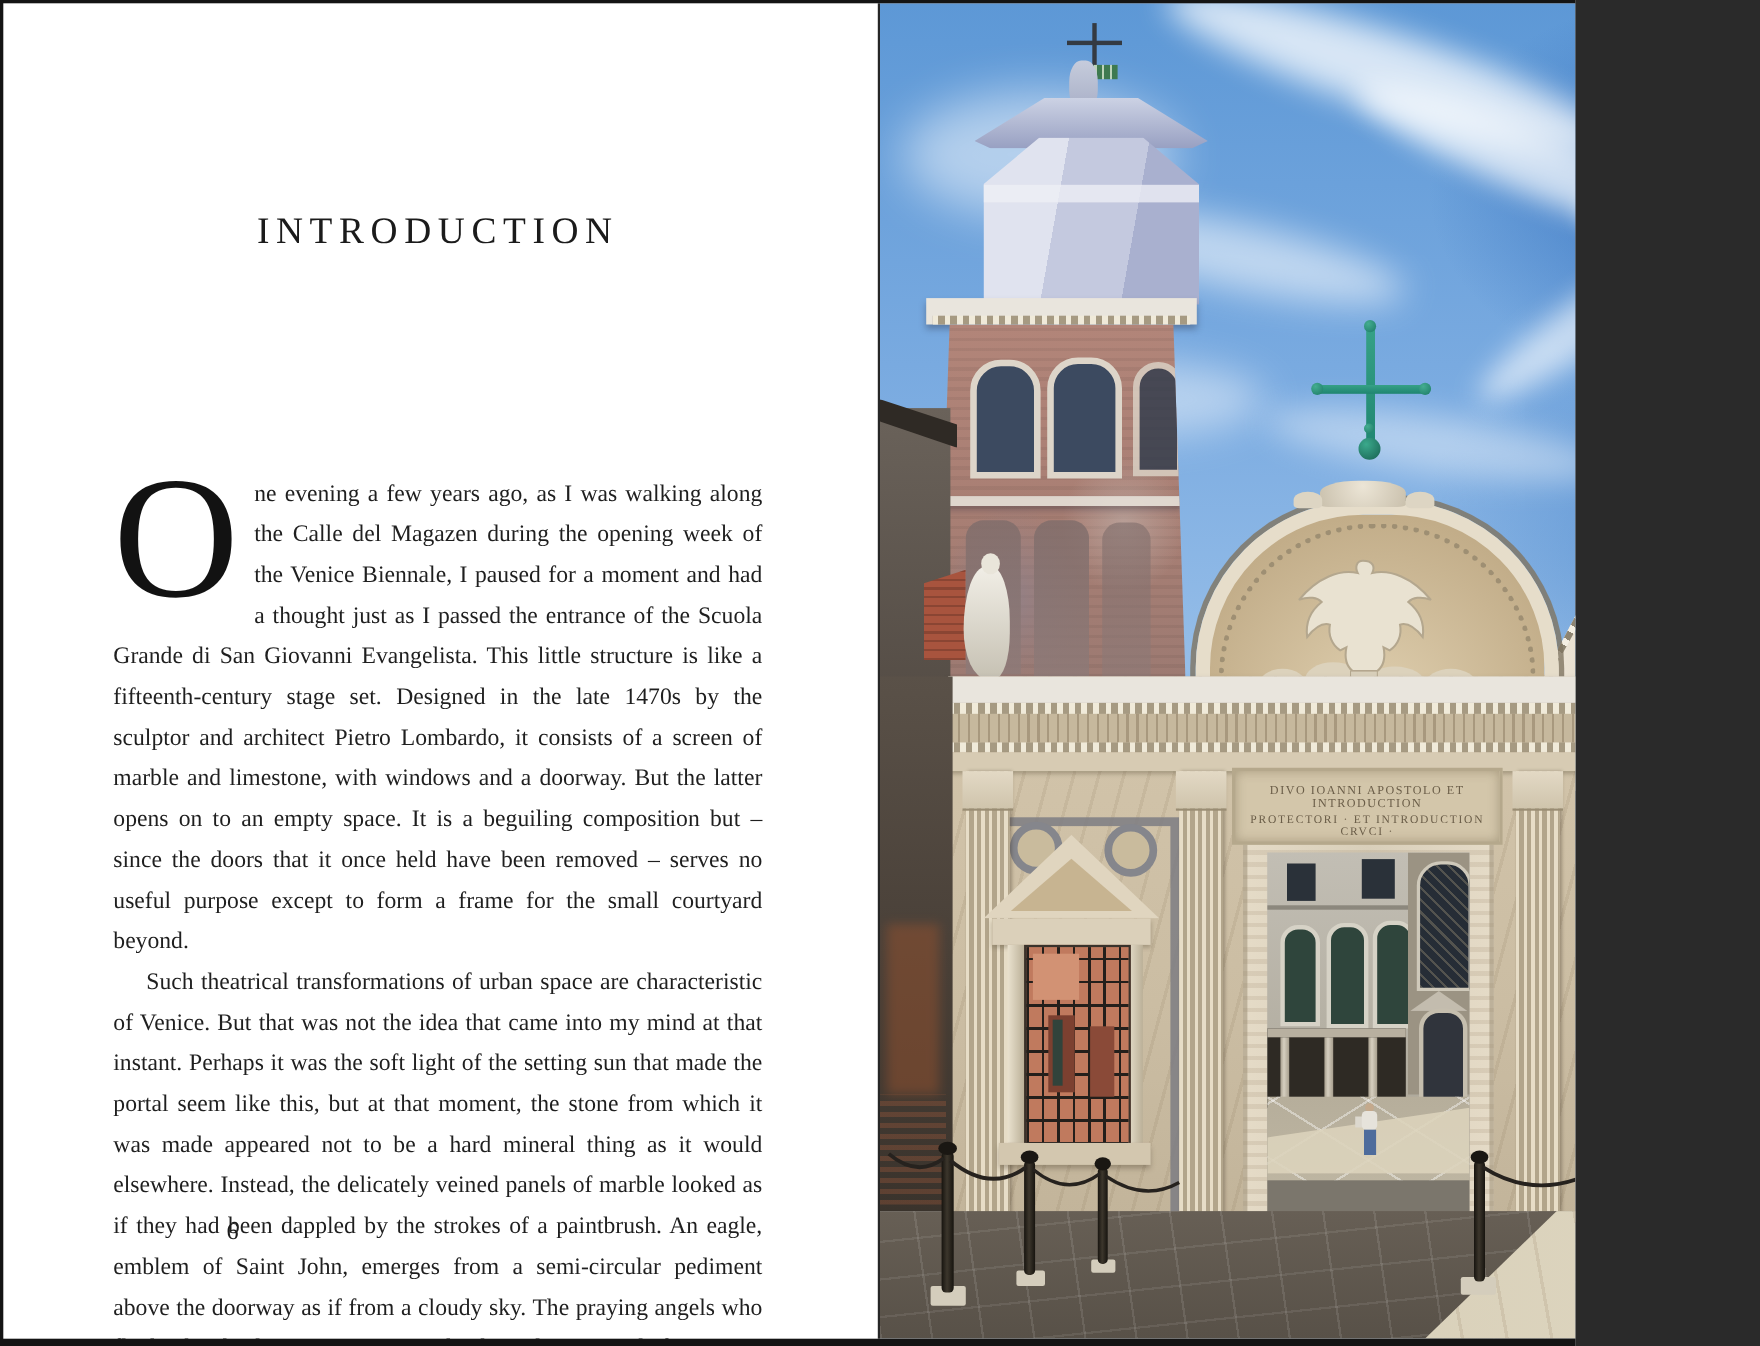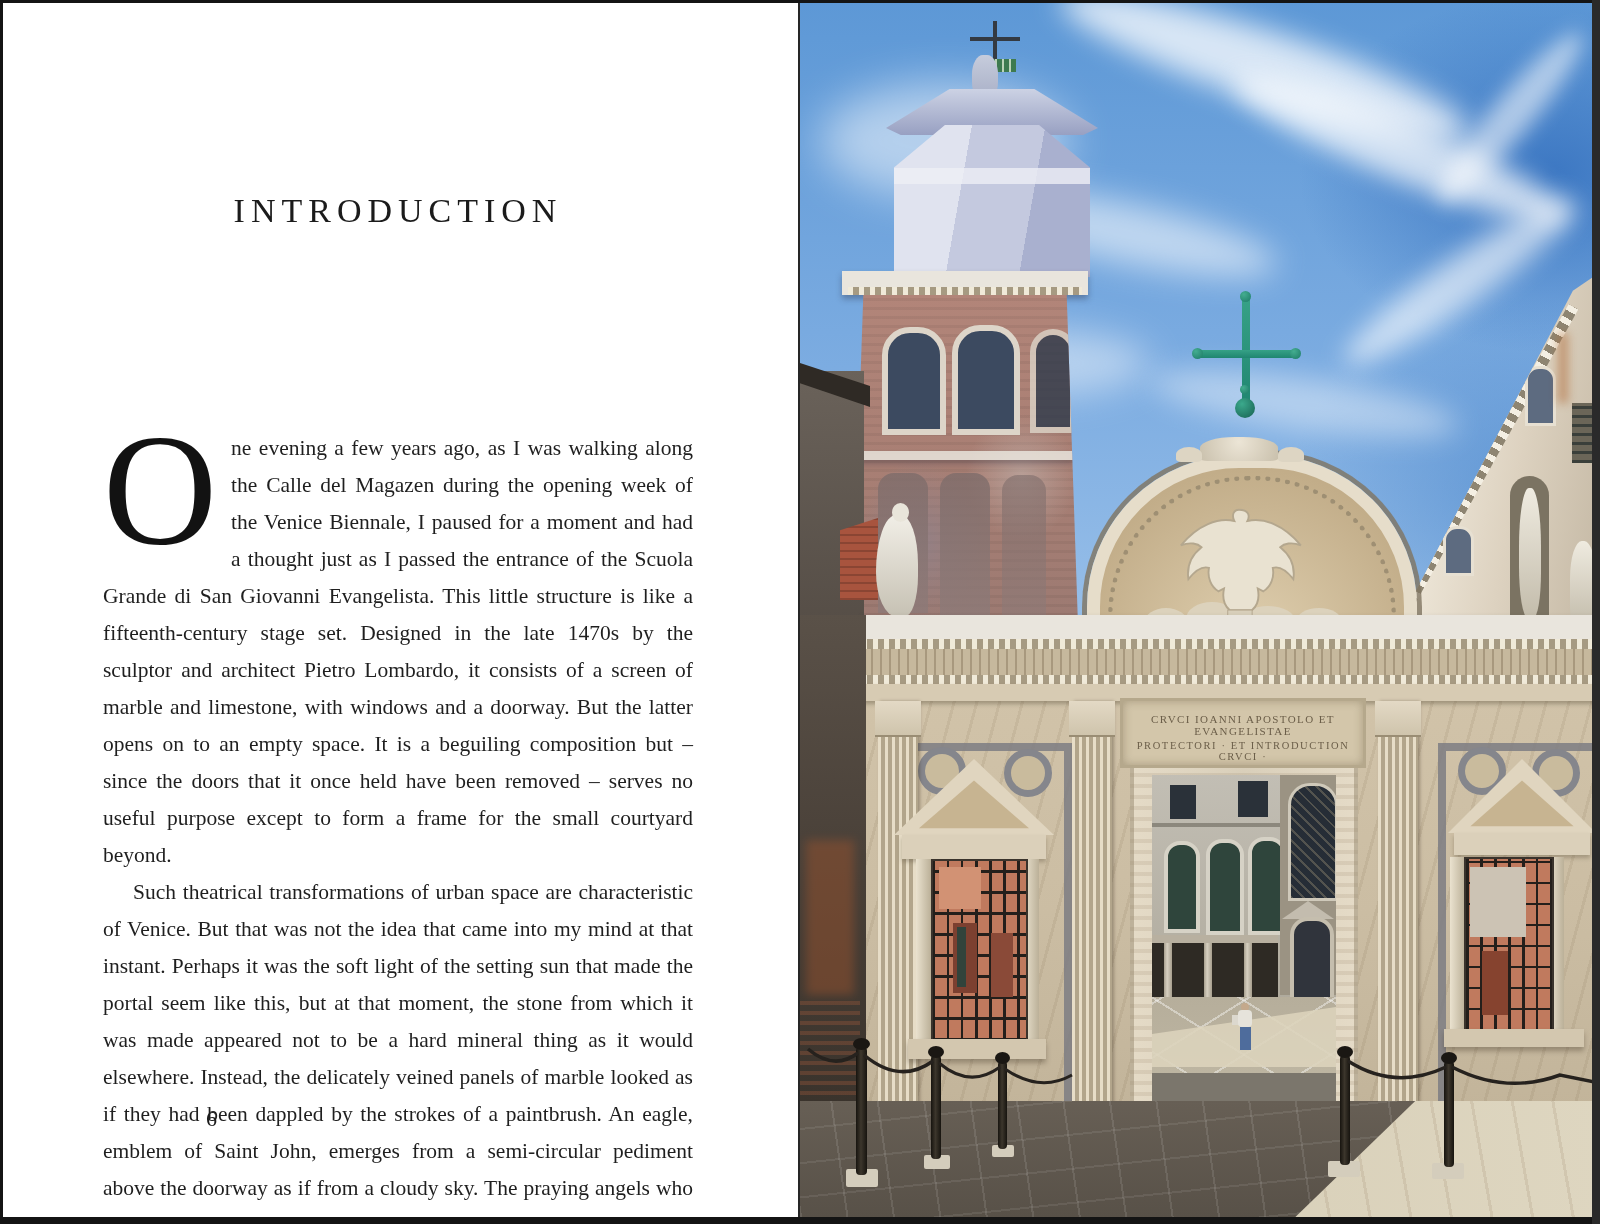--- a/index.html
+++ b/index.html
@@ -1,16 +1,16 @@
 <!DOCTYPE html>
 <html><head>
 <meta charset="utf-8">
 <style>
   html,body{margin:0;padding:0;background:#2a2a2a;}
-  .spread{position:relative;width:1592px;height:1224px;background:#ffffff;overflow:hidden;
+  .spread{position:relative;width:1432px;height:1224px;background:#ffffff;overflow:hidden;
           font-family:"Liberation Serif", serif;}
   .abs{position:absolute;}
 
   
   .frame{position:absolute;background:#141414;z-index:90;}
 
   
   .text-col{position:absolute;left:103px;top:0;width:590px;height:1224px;}
   .title{margin:0;padding-top:192px;text-align:center;font-size:34px;font-weight:400;
          letter-spacing:6px;color:#1b1b1b;}
@@ -307,21 +307,21 @@
       </div>
       <div class="pilaster" style="left:210px;top:86px;height:410px;">
         <div class="capital"></div>
       </div>
       <div class="pilaster" style="left:516px;top:86px;height:410px;">
         <div class="capital"></div>
       </div>
     </div>
 
     <div class="inscription">
-      <div class="l1">CRVCI IOANNI APOSTOLO ET EVANGELISTAE</div>
+      <div class="l1">DIVO IOANNI APOSTOLO ET INTRODUCTION</div>
       <div class="l2">PROTECTORI · ET INTRODUCTION CRVCI ·</div>
     </div>
 
     <div class="portal-frame"></div>
     <div class="scene">
       <div class="sc-win" style="left:18px;top:10px;width:26px;height:34px;"></div>
       <div class="sc-win" style="left:86px;top:6px;width:30px;height:36px;"></div>
       <div class="abs" style="left:0;top:48px;width:128px;height:4px;background:rgba(90,85,75,.5);"></div>
       <div class="sc-arch" style="left:12px;top:66px;width:28px;height:84px;"></div>
       <div class="sc-arch" style="left:54px;top:64px;width:30px;height:88px;"></div>

